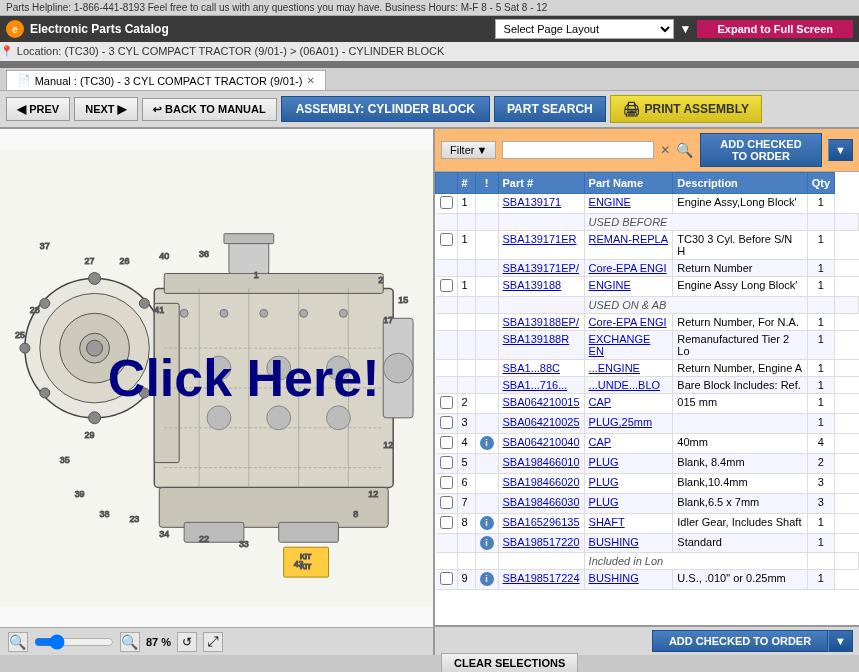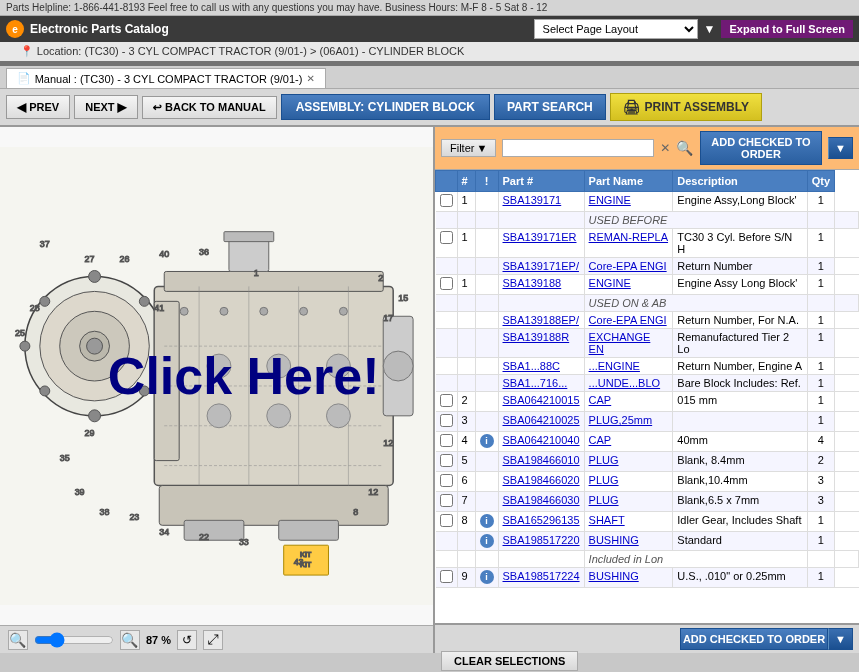--- a/index.html
+++ b/index.html
@@ -37,39 +37,39 @@
       color: white; font-weight: bold; font-size: 10px;
     }
     .header-right {
       display: flex; align-items: center; gap: 6px;
     }
     .layout-select {
       font-size: 11px;
       padding: 2px 4px;
       border: 1px solid #aaa;
       background: white;
-      width: 164px;
+      width: 179px;
     }
     .expand-btn {
-      background: #701a75;
+      background: #be185d;
       color: white;
       border: none;
-      padding: 3px 8px;
+      padding: 3px 20px;
       font-size: 11px;
       cursor: pointer;
       font-weight: bold;
     }
 
     
     .location-bar {
       background: #e8e8e8;
-      padding: 3px 20px;
+      padding: 3px 0;
       font-size: 11px;
       color: #333;
-      border-bottom: 5px solid #737373;
+      border-bottom: 7px solid #737373;
     }
 
     
     .tab-bar {
       background: #d0d0d0;
       padding: 2px 6px 0 6px;
       display: flex;
       align-items: flex-end;
       border-bottom: 1px solid #aaa;
     }
@@ -238,21 +238,21 @@
       font-size: 11px;
       width: 160px;
       background: white;
     }
     .filter-clear { font-size: 12px; color: #666; cursor: pointer; }
     .filter-search { font-size: 14px; color: #333; cursor: pointer; }
     .add-to-order-btn {
       background: linear-gradient(to bottom, #4a7fc1, #2a5fa0);
       color: white;
       border: 1px solid #1a4f90;
-      padding: 4px 2px;
+      padding: 4px 16px;
       font-size: 11px;
       font-weight: bold;
       cursor: pointer;
       margin-left: auto;
     }
     .dropdown-arrow-btn {
       background: linear-gradient(to bottom, #3a6fb1, #1a4f90);
       color: white;
       border: 1px solid #1a4f90;
       border-left: 1px solid #5a8fc1;

